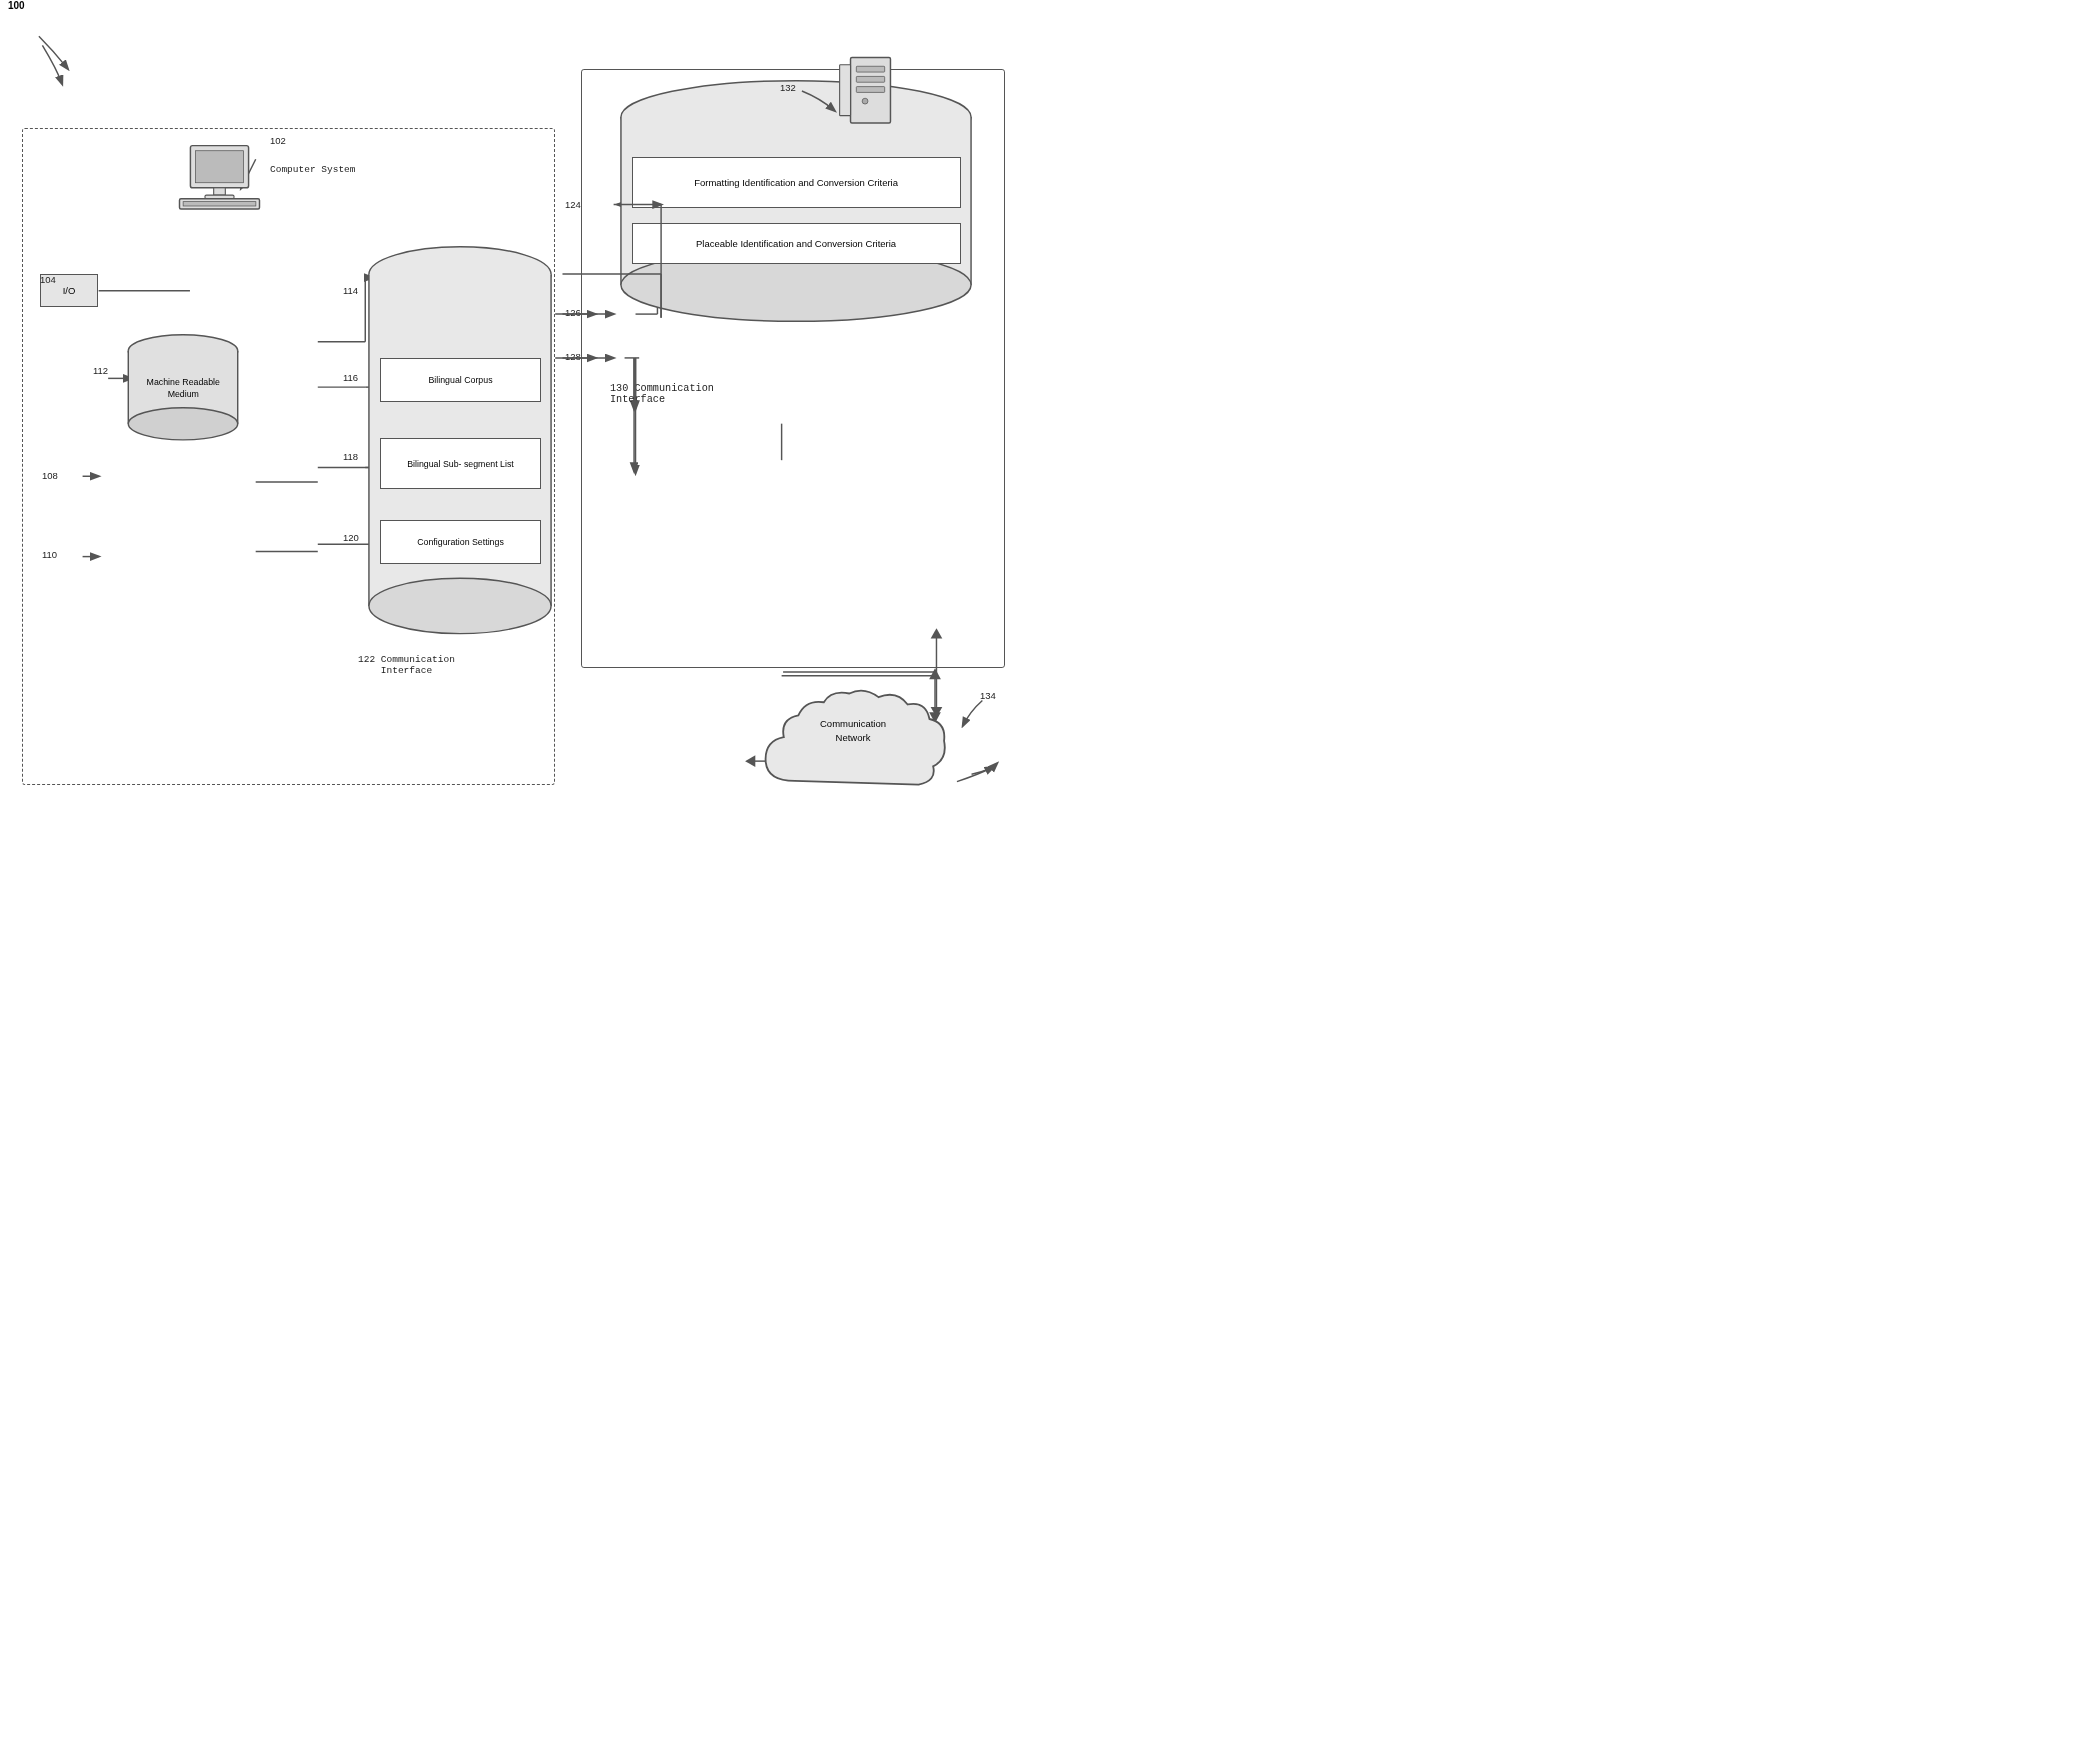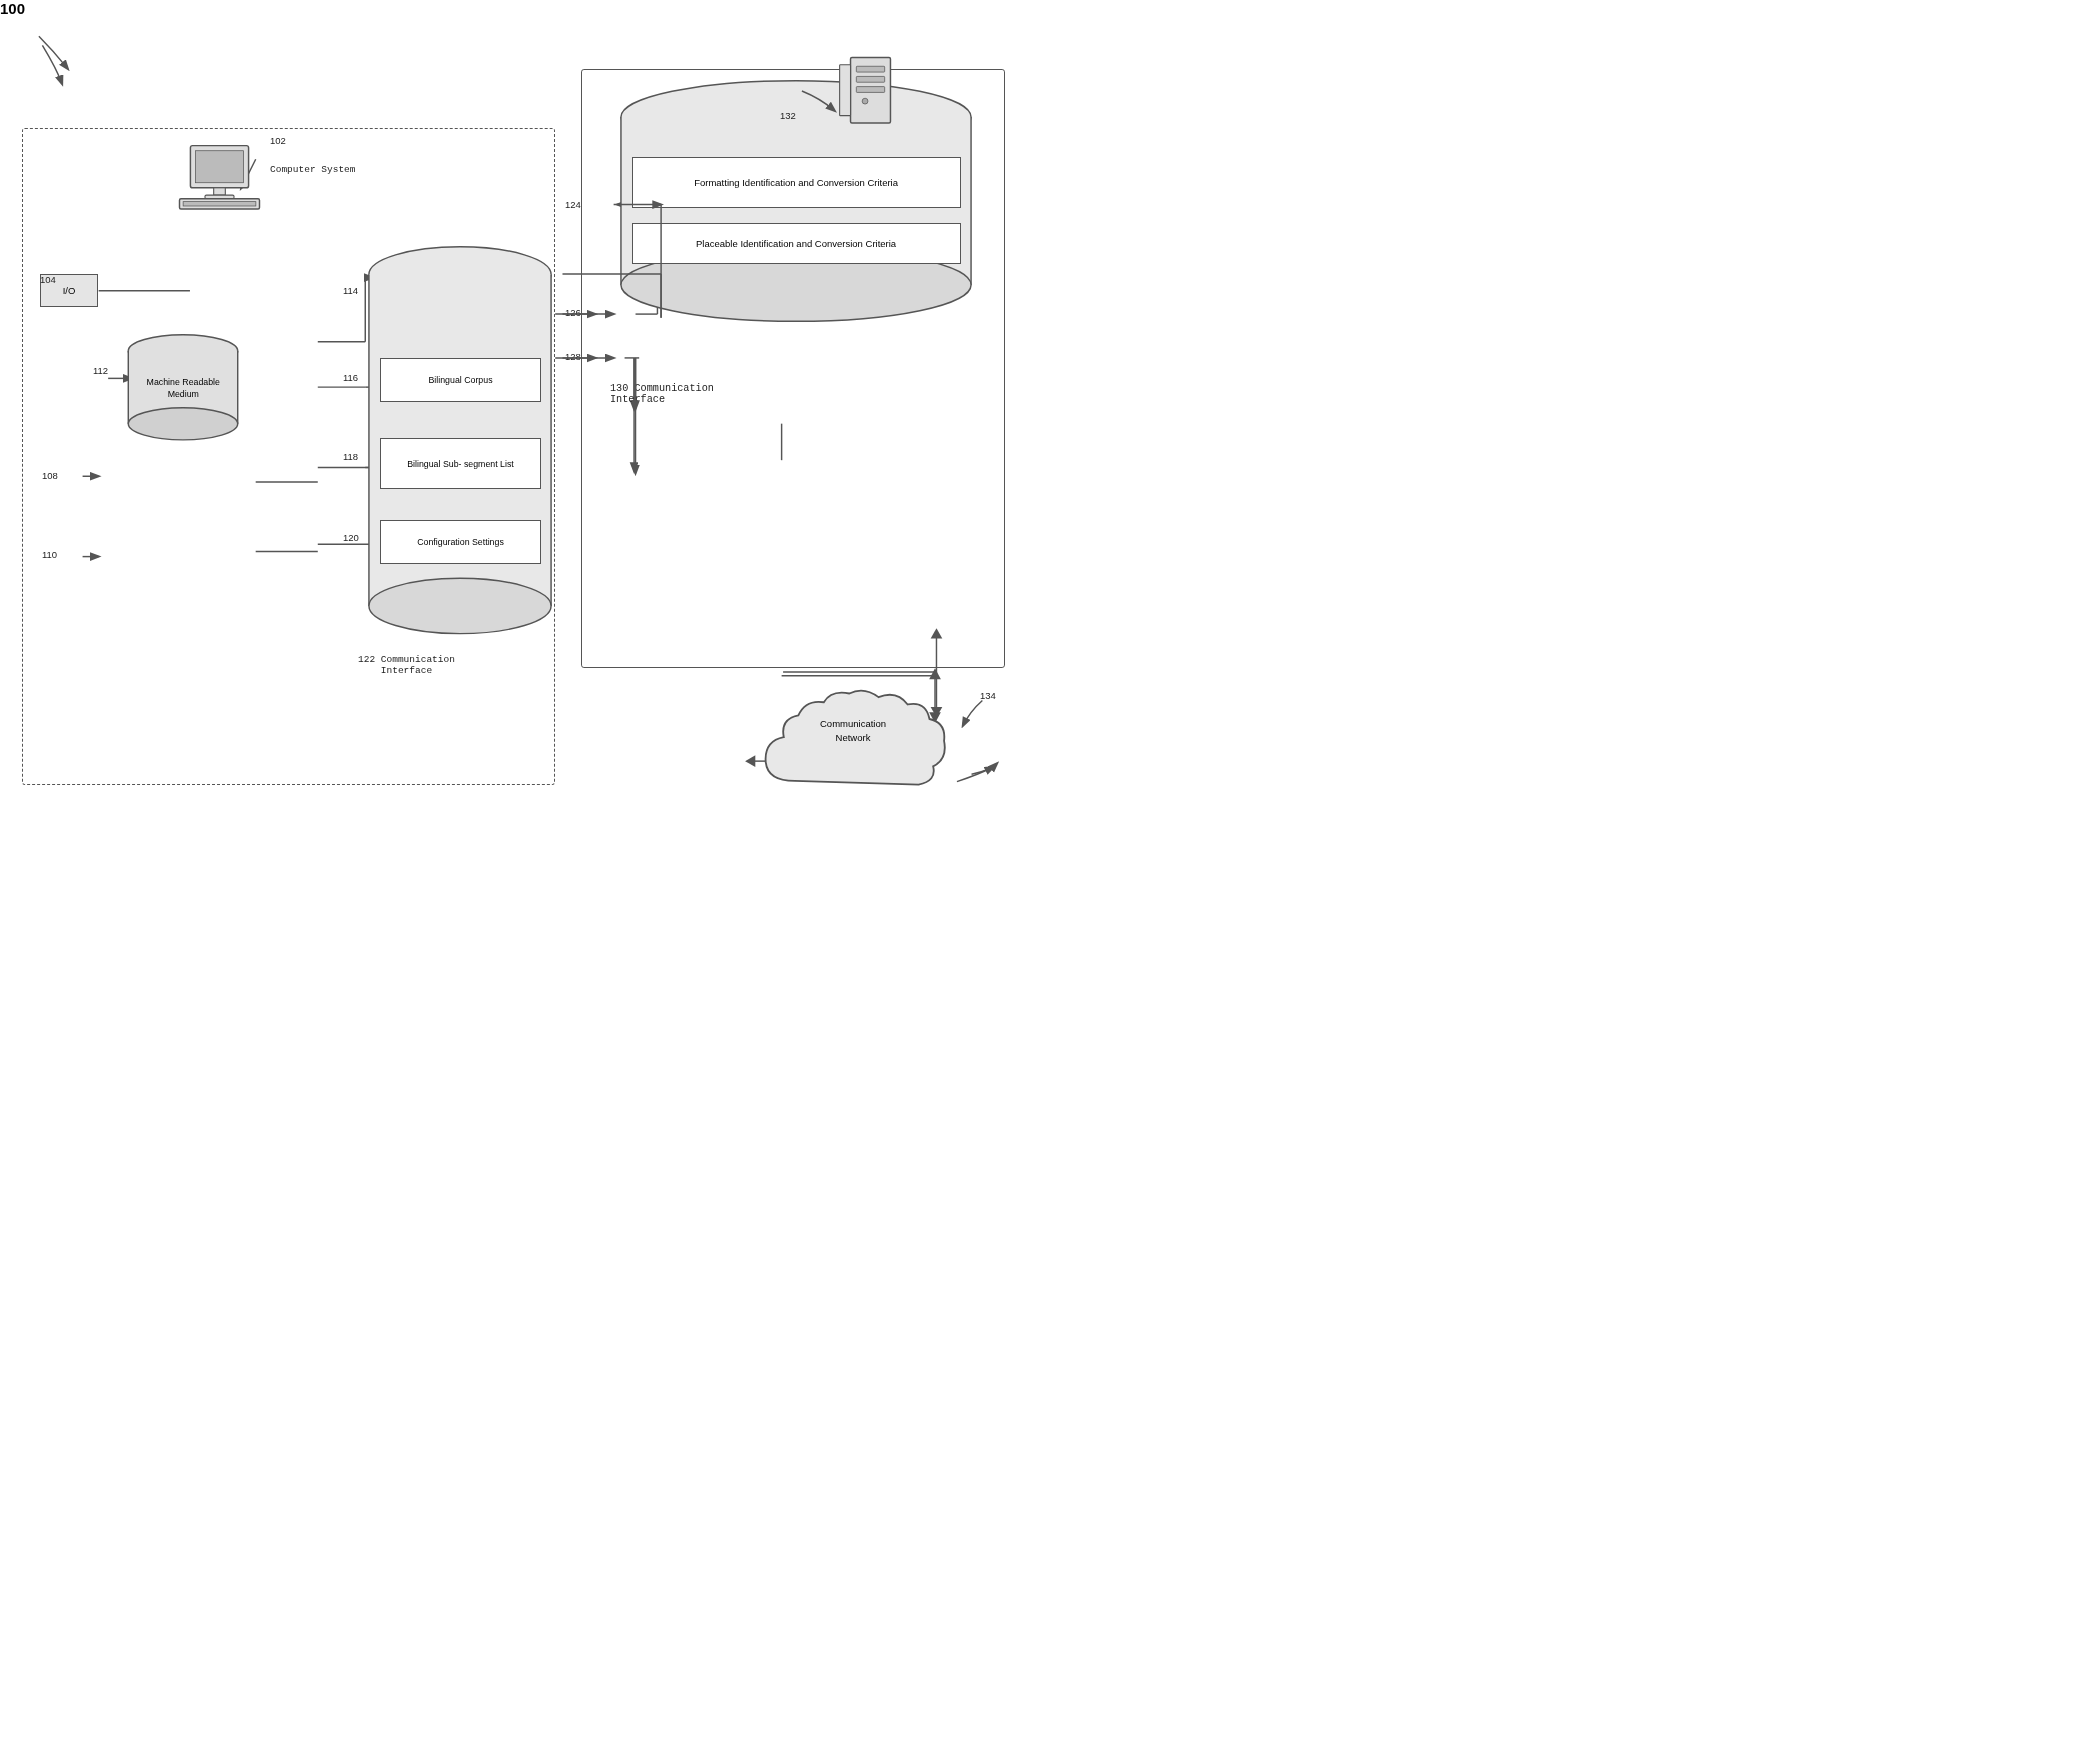--- a/index.html
+++ b/index.html
@@ -21,21 +21,21 @@
 
     
     .label {
       position: absolute;
       font-size: 9.5px;
       color: #222;
       font-family: Liberation Mono, monospace;
     }
 
     
-    .ref-100 { top: 28px; left: 28px; font-size: 15px; font-weight: bold; }
+    .ref-100 { top: 28px; left: 28px; font-size: 10px; font-weight: bold; padding-left: 8px; }
 
     
     .left-dashed-box {
       position: absolute;
       top: 128px; left: 22px;
       width: 533px;
       height: 657px;
       border: 1.5px dashed #555;
       border-radius: 2.9px;
     }
@@ -307,21 +307,21 @@
 and Conversion Criteria</span>
     </div>
 
     
     <div class="storage-box" style="position:absolute;top:146px;left:25.6px;width:329px;height:41px;text-align:center;font-size:9.5px;">
       <span>Placeable Identification
 and Conversion Criteria</span>
     </div>
   </div>
 
-  <div class="ref-num" style="top:82px;left:780px;margin-top:28px;">132</div>
+  <div class="ref-num" style="top:82px;left:780px;">132</div>
 
   <div style="position:absolute;top:50px;left:836px;">
     <svg width="69" height="95" viewBox="0 0 95 130">
 
       <rect x="20" y="10" width="55" height="90" rx="2" fill="#ddd" stroke="#555" stroke-width="2"></rect>
 
       <rect x="28" y="22" width="39" height="8" rx="1" fill="#bbb" stroke="#555" stroke-width="1"></rect>
       <rect x="28" y="36" width="39" height="8" rx="1" fill="#bbb" stroke="#555" stroke-width="1"></rect>
       <rect x="28" y="50" width="39" height="8" rx="1" fill="#bbb" stroke="#555" stroke-width="1"></rect>
 

